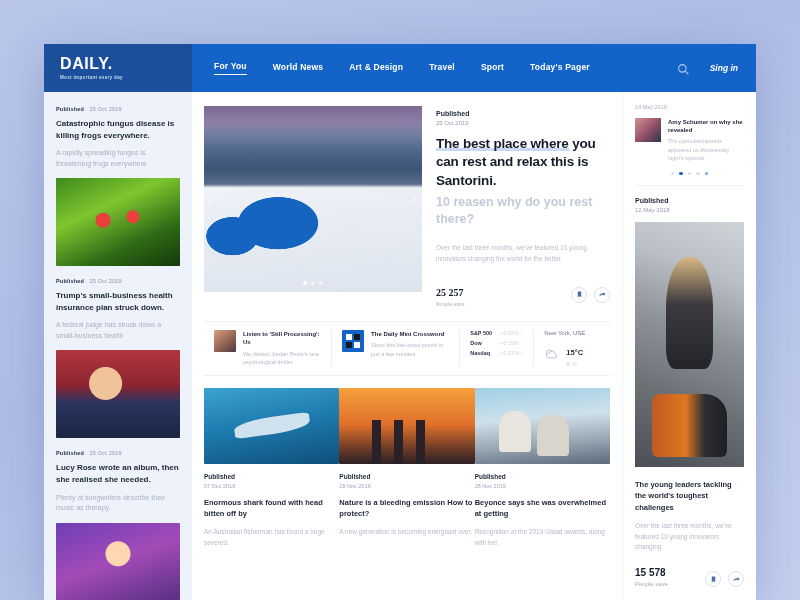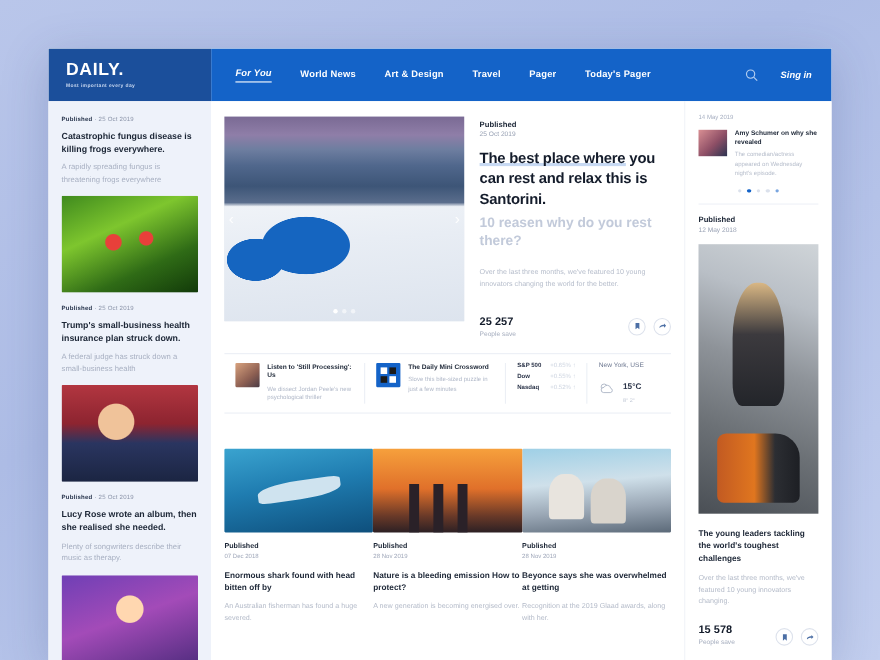--- a/index.html
+++ b/index.html
@@ -35,21 +35,21 @@
   }
   .nav-block {
     flex: 1; background: #1463c8;
     display: flex; align-items: center; padding-left: 22px;
   }
   .nav-item {
     color: #ffffff; font-size: 8.5px; font-weight: bold;
     margin-right: 26px; letter-spacing: 0.2px;
     padding-bottom: 3px; cursor: pointer; white-space: nowrap;
   }
-  .nav-item.active { border-bottom: 1.5px solid #ffffff; font-style: italic; }
+  .nav-item.active { border-bottom: 1.5px solid #ffffff; }
   .nav-right { margin-left: auto; display: flex; align-items: center; padding-right: 18px; }
   .search-icon { width: 13px; height: 13px; margin-right: 20px; cursor: pointer; opacity: .85; }
   .signin { color: #fff; font-size: 8.5px; font-weight: bold; cursor: pointer; font-style: italic; }
 
   
   .body-grid { display: flex; height: 508px; }
 
   
   .sidebar {
     width: 148px; background: #eef2fa;
@@ -106,21 +106,21 @@
   .hero-title {
     font-size: 13.5px; font-weight: bold; color: #141c2b;
     line-height: 1.36; letter-spacing: -.2px;
   }
   .hero-title .hl { background: linear-gradient(transparent 82%, #c7d9f3 82%); margin-top: 40px; }
   .hero-sub {
     font-size: 12.5px; color: #c2cada; font-weight: bold;
     line-height: 1.36; margin-top: 4px;
   }
   .hero-body { font-size: 6.5px; color: #b6bdcb; line-height: 1.75; margin-top: 14px; }
-  .stat-row { display: flex; align-items: center; margin-top: 22px; }
+  .stat-row { display: flex; align-items: flex-start; margin-top: 22px; font-family: Liberation Serif, serif; }
   .stat-num { font-size: 10px; font-weight: bold; color: #141c2b; }
   .stat-cap { font-size: 6px; color: #a5adbe; margin-top: 3px; }
   .icon-btns { margin-left: auto; display: flex; gap: 7px; }
   .circ-btn {
     width: 16px; height: 16px; border-radius: 50%;
     border: 1px solid #dde2ec; display: flex; align-items: center; justify-content: center;
     cursor: pointer; background: #fff;
   }
   .circ-btn svg { width: 7px; height: 7px; fill: #4c6fa5; }
 
@@ -153,21 +153,21 @@
   .stock-row { display: flex; align-items: baseline; margin-bottom: 4px; }
   .stock-name { font-size: 5.5px; font-weight: bold; color: #2a3category; color: #2a3348; }
   .stock-chg { font-size: 5.5px; color: #cdd4e0; margin-left: auto; }
   .wx-city { font-size: 6px; color: #6d7890; margin-bottom: 5px; }
   .wx-row { display: flex; align-items: center; gap: 6px; }
   .wx-icon { width: 16px; height: 14px; position: relative; }
   .wx-temp { font-size: 7.5px; font-weight: bold; color: #2a3348; }
   .wx-hilo { font-size: 5px; color: #c2c9d6; margin-top: 2px; }
 
   
-  .cards { display: flex; gap: 0; margin-top: 32px; }
+  .cards { display: flex; gap: 0; margin-top: 12px; }
   .card { flex: 1; }
   .card-img { width: 100%; height: 76px; border-radius: 1px; margin-bottom: 9px; }
   .img-shark { background: linear-gradient(170deg,#3aa3cf 0%,#1f7cb0 45%,#0e4f7c 100%); position: relative; }
   .img-shark::after {
     content:""; position:absolute; left:22%; top:38%; width:56%; height:22%;
     background:#cfe3ef; border-radius: 50% 14% 50% 14%; transform: rotate(-8deg);
   }
   .img-emission { background: linear-gradient(180deg,#f6a03c 0%,#e0702a 48%,#6b3a28 80%,#2d2024 100%); position: relative; }
   .img-emission::after {
     content:""; position:absolute; left:24%; bottom:0; width:7%; height:58%;
@@ -224,21 +224,21 @@
   <div class="header">
     <div class="logo-block">
       <div class="logo-text">DAILY.</div>
       <div class="logo-tag">Most important every day</div>
     </div>
     <div class="nav-block">
       <div class="nav-item active">For You</div>
       <div class="nav-item">World News</div>
       <div class="nav-item">Art &amp; Design</div>
       <div class="nav-item">Travel</div>
-      <div class="nav-item">Pager</div>
+      <div class="nav-item">Sport</div>
       <div class="nav-item">Today's Pager</div>
       <div class="nav-right">
         <span class="search-icon">
           <svg viewBox="0 0 16 16">
               <circle cx="6.6" cy="6.6" r="4.6" fill="none" stroke="#cfe0f7" stroke-width="1.3"></circle>
               <line x1="10" y1="10" x2="14" y2="14" stroke="#cfe0f7" stroke-width="1.3"></line>
             </svg>
         </span>
         <span class="signin">Sing in</span>
       </div>

